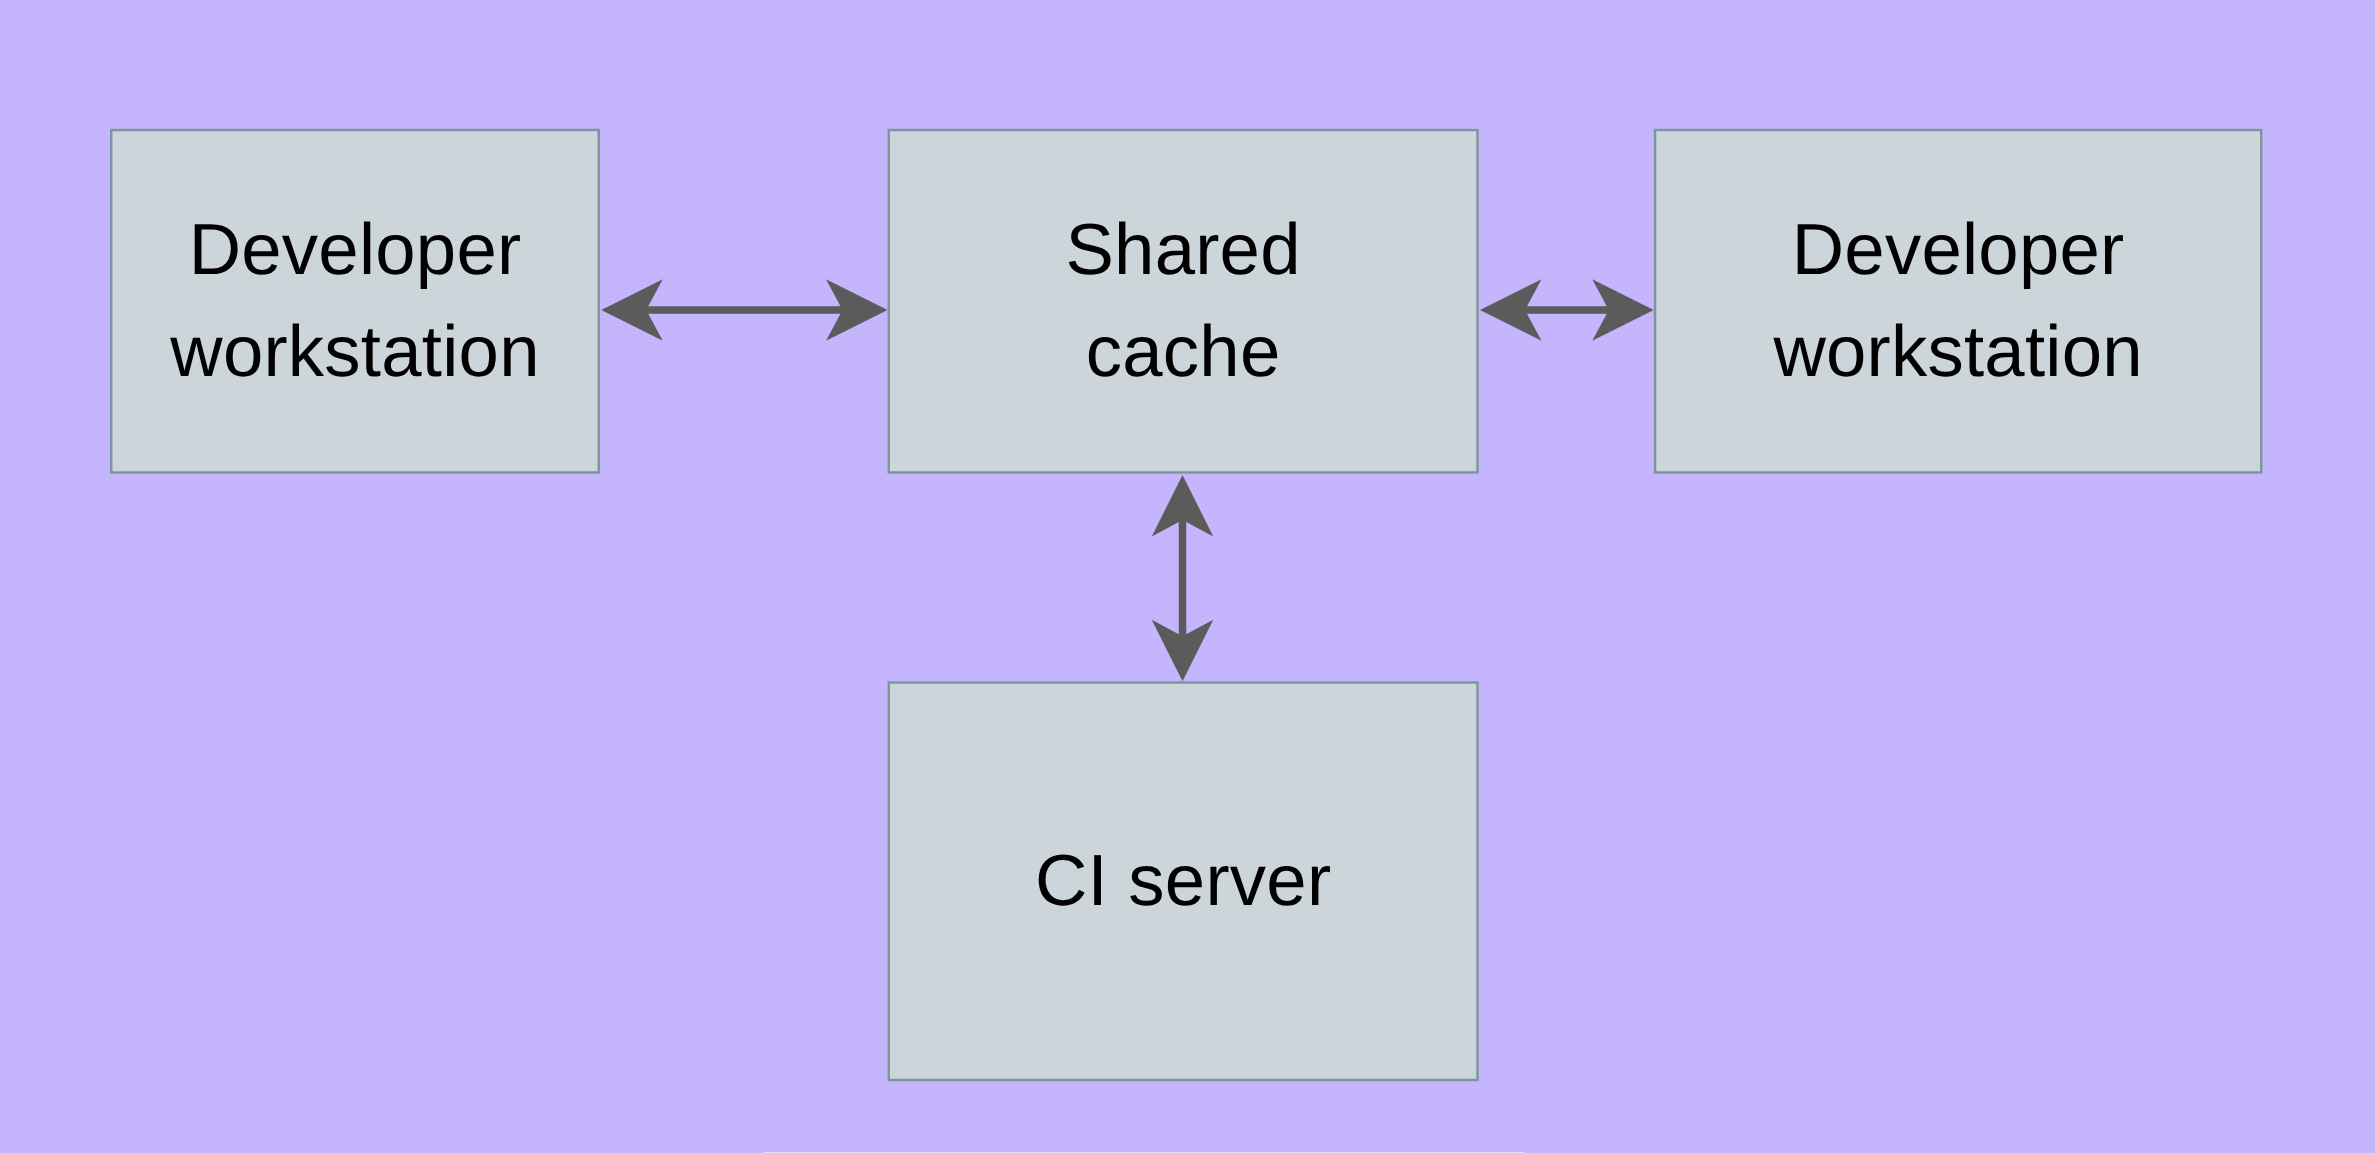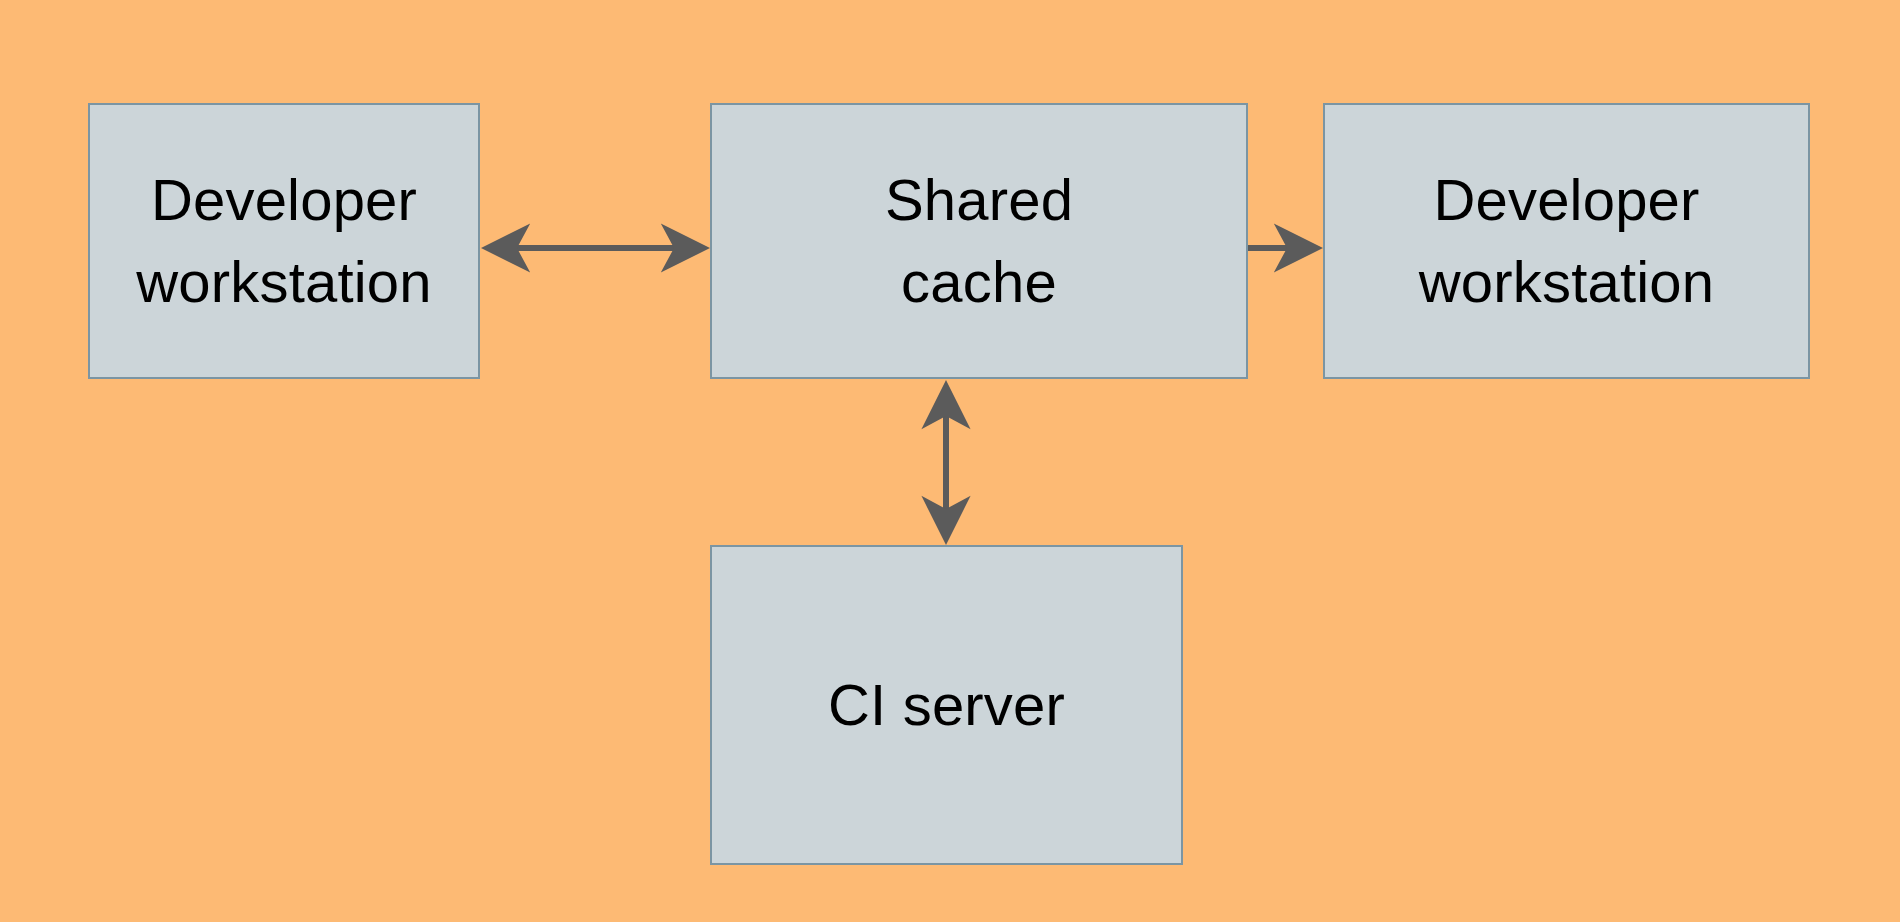--- a/index.html
+++ b/index.html
@@ -8,21 +8,21 @@
     padding: 0;
     background: #ffffff;
   }
   body {
     font-family: "Liberation Sans", sans-serif;
   }
   #canvas {
     position: relative;
     width: 1900px;
     height: 922px;
-    background: #fdba74;
+    background: #c4b5fd;
     overflow: hidden;
   }
   .node {
     position: absolute;
     box-sizing: border-box;
     background: #ccd5d9;
     border: 2px solid #7b95a3;
     display: flex;
     align-items: center;
     justify-content: center;
@@ -31,21 +31,21 @@
   .node-label {
     color: #000000;
     font-size: 58px;
     line-height: 1.42;
     font-weight: 400;
     letter-spacing: 0.2px;
     white-space: pre-line;
     padding: 0 10px;
   }
   #node-dev-left  { left: 88px;   top: 103px; width: 392px; height: 276px; }
-  #node-cache     { left: 710px;  top: 103px; width: 538px; height: 276px; }
+  #node-cache     { left: 710px;  top: 103px; width: 473px; height: 276px; }
   #node-dev-right { left: 1323px; top: 103px; width: 487px; height: 276px; }
   #node-ci        { left: 710px;  top: 545px; width: 473px; height: 320px; }
 
   #node-cache .node-label { font-size: 58px; }
 
   .edge-layer {
     position: absolute;
     left: 0;
     top: 0;
     width: 1900px;

